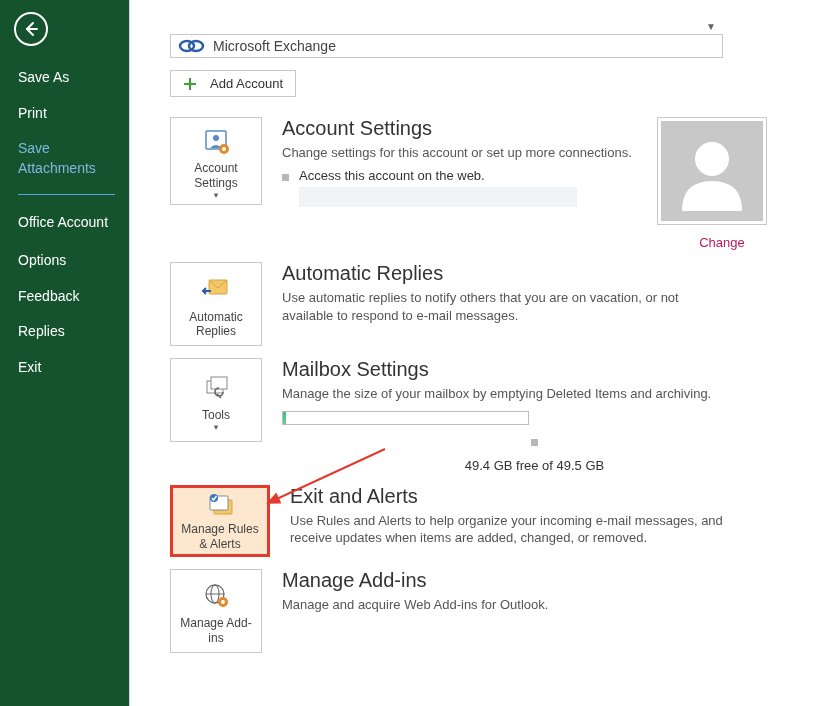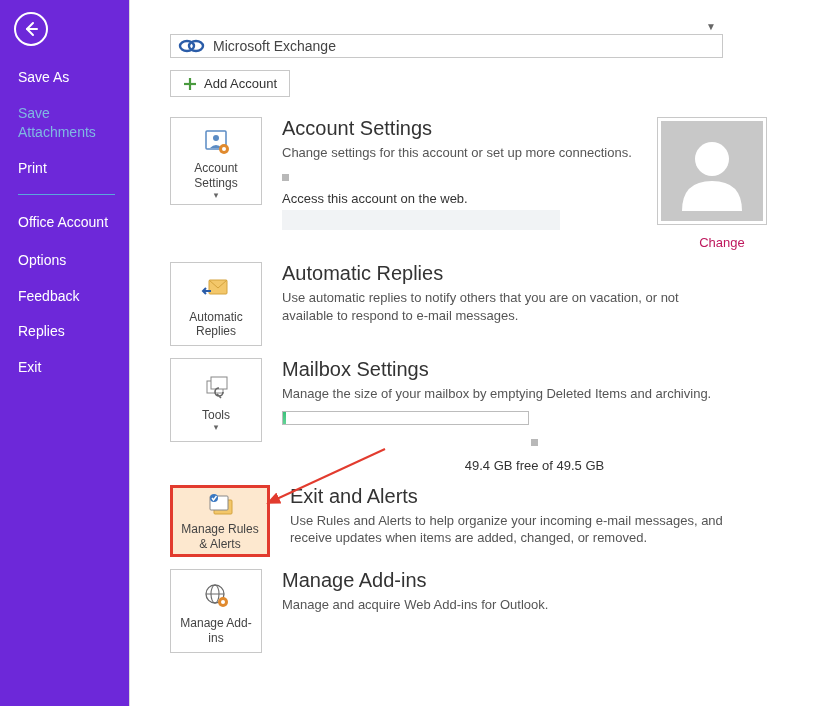--- a/index.html
+++ b/index.html
@@ -8,21 +8,21 @@
       font-size: 13px;
       color: #333;
       background: #fff;
       width: 817px;
       height: 706px;
       overflow: hidden;
       display: flex;
     }
     .sidebar {
       width: 129px;
-      background: #6d28d9;
+      background: #14532d;
       color: #fff;
       padding: 8px 0 0 0;
       flex-shrink: 0;
     }
     .back-btn {
       width: 34px; height: 34px;
       border: 2px solid #fff;
       border-radius: 50%;
       margin: 4px 0 14px 14px;
       display: flex;
@@ -68,21 +68,21 @@
     .account-row .dd {
       position: absolute;
       right: 6px;
       top: -14px;
       font-size: 10px;
       color: #666;
     }
     .add-account {
       display: inline-flex;
       align-items: center;
-      gap: 7px;
+      gap: 13px;
       border: 1px solid #c8c8c8;
       padding: 5px 12px;
       font-size: 13px;
       color: #333;
       cursor: pointer;
       margin-bottom: 20px;
     }
     .section {
       display: flex;
       gap: 20px;
@@ -123,21 +123,20 @@
       font-size: 13px;
       color: #555;
       line-height: 1.35;
       max-width: 440px;
     }
     .subrow {
       display: flex;
       align-items: flex-start;
       gap: 10px;
       margin-top: 6px;
-      flex-direction: column;
     }
     .bullet { width:7px; height:7px; background:#b8b8b8; margin-top:6px; flex-shrink:0; }
     .avatar-box {
       width: 110px;
       border: 1px solid #c8c8c8;
       padding: 3px;
     }
     .avatar-box .ph {
       background: #c8c8c8;
       width: 100%;
@@ -182,22 +181,22 @@
 <body>
 
 <div class="sidebar">
   <div class="back-btn">
     <svg width="18" height="18" viewBox="0 0 18 18">
       <path d="M11 3 L5 9 L11 15" stroke="#fff" stroke-width="2" fill="none" stroke-linecap="round" stroke-linejoin="round"></path>
       <line x1="5" y1="9" x2="15" y2="9" stroke="#fff" stroke-width="2" stroke-linecap="round"></line>
     </svg>
   </div>
   <div class="nav-item">Save As</div>
+  <div class="nav-item">Print</div>
   <div class="nav-item disabled">Save Attachments</div>
-  <div class="nav-item">Print</div>
   <div class="nav-sep"></div>
   <div class="nav-item" style="padding-top:10px;padding-bottom:10px">Office Account</div>
   <div class="nav-item">Options</div>
   <div class="nav-item">Feedback</div>
   <div class="nav-item">Replies</div>
   <div class="nav-item">Exit</div>
 </div>
 
 <div class="main">
 

